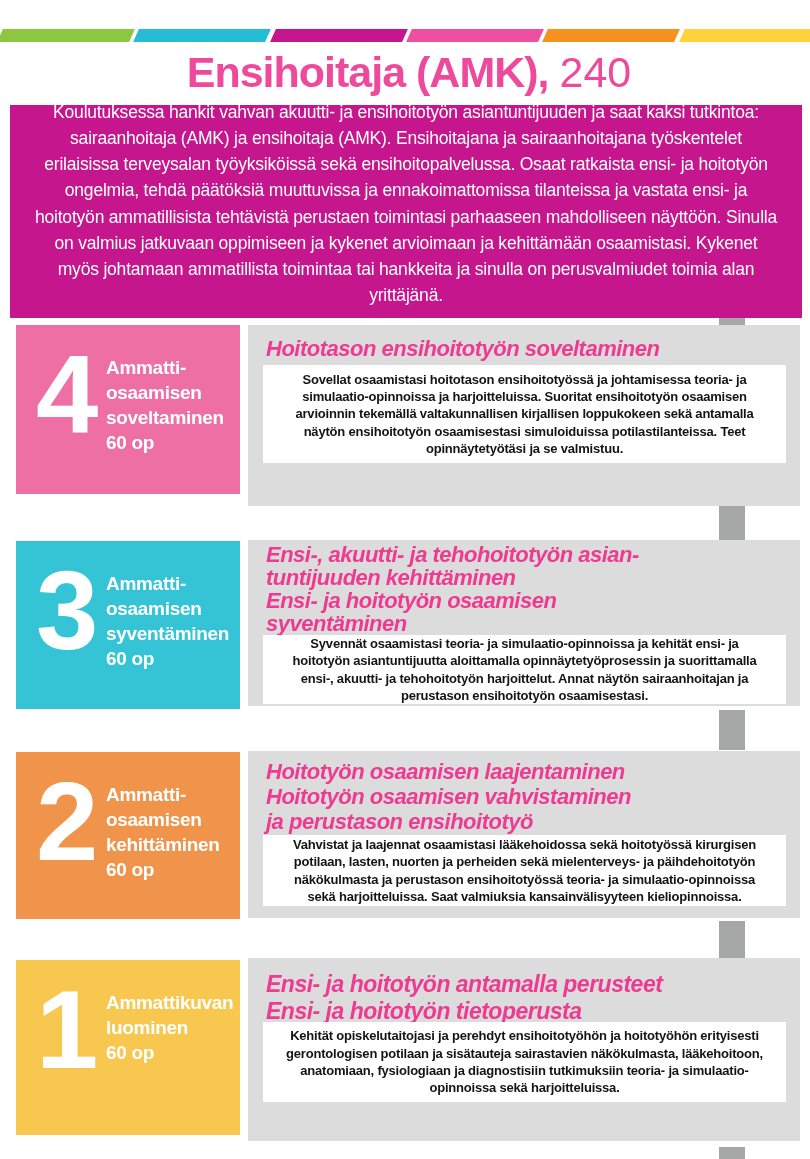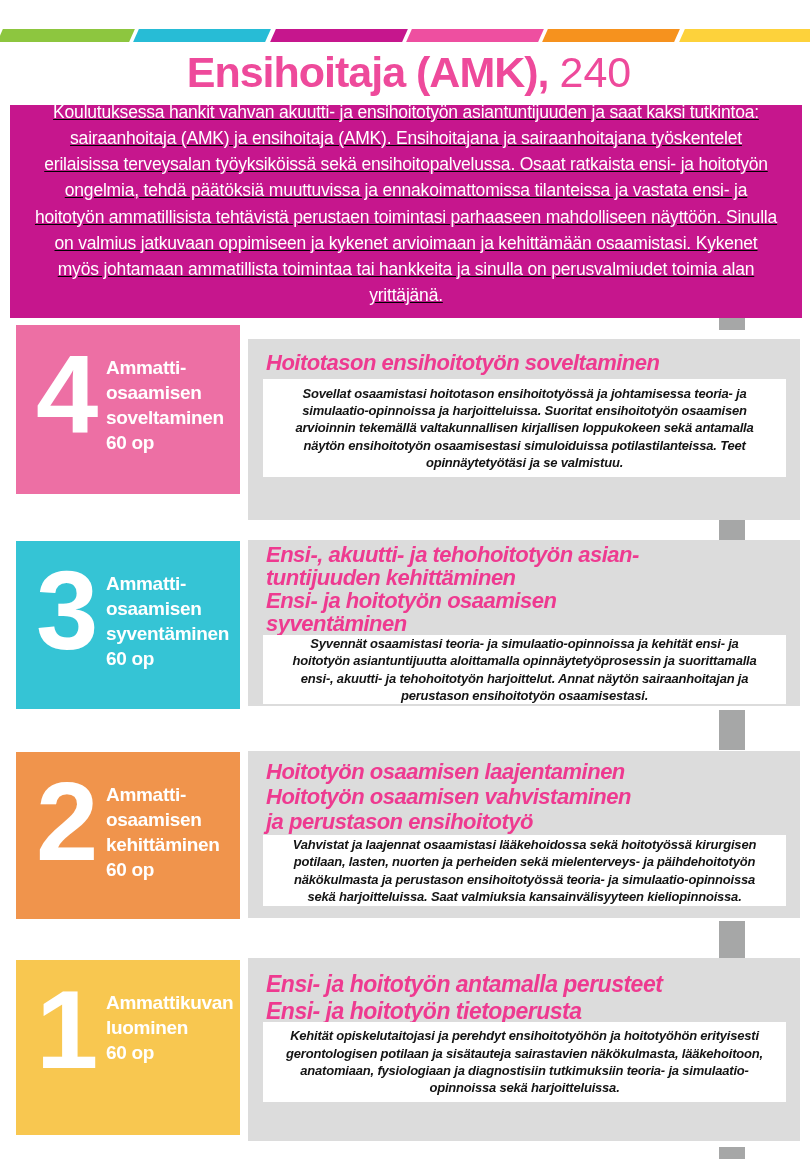--- a/index.html
+++ b/index.html
@@ -7,21 +7,21 @@
         font-family:"Liberation Sans",sans-serif;}
   
   .stripe{position:absolute;left:0;top:29px;width:814px;height:13px;display:flex;gap:4px;}
   .stripe-seg{flex:1;transform:skewX(-24deg);}
   
   .title{position:absolute;left:0;top:44px;width:810px;margin:4px;text-align:center;
          font-size:43px;color:#ee4a9b;letter-spacing:-1px;font-weight:700;}
   .title .tl{font-weight:400;letter-spacing:0;}
   
   .intro{position:absolute;left:10px;top:105px;width:792px;height:213px;background:#c6168d;
-         box-sizing:border-box;display:flex;align-items:center;justify-content:center;padding:10px 24px 26px;text-decoration:underline;}
+         box-sizing:border-box;display:flex;align-items:center;justify-content:center;padding:10px 24px 26px;}
   .intro p{margin:0;color:#fff;text-align:center;font-size:17.5px;line-height:1.5;letter-spacing:-0.2px;}
   
   .conn{position:absolute;left:719px;width:26px;background:#a6a7a7;z-index:0;}
   .c0{top:318px;height:12px;}
   .c1{top:500px;height:40px;}
   .c2{top:710px;height:40px;}
   .c3{top:921px;height:37px;}
   .c4{top:1147px;height:12px;}
   
   .stage{position:absolute;left:0;width:810px;z-index:1;}
@@ -30,38 +30,38 @@
   .s2{top:751px;height:168px;}
   .s1{top:958px;height:183px;}
   .block{position:absolute;left:16px;width:224px;}
   .s4 .block{top:0;height:169px;}
   .s3 .block{top:1px;height:168px;}
   .s2 .block{top:1px;height:167px;}
   .s1 .block{top:2px;height:175px;}
   .num{position:absolute;left:20px;top:14px;font-size:112px;font-weight:700;color:#fff;line-height:1;}
   .blabel{position:absolute;left:90px;top:30px;color:#fff;font-weight:700;font-size:19px;line-height:25px;letter-spacing:-0.3px;}
   .panel{position:absolute;left:248px;top:0;width:552px;background:#dcdcdc;}
-  .s4 .panel{top:14px;height:181px;}
+  .s4 .panel{top:0;height:181px;}
   .s3 .panel{height:166px;}
   .s2 .panel{height:167px;}
   .s1 .panel{height:183px;}
   .heading{color:#ee3a90;font-weight:700;font-style:italic;font-size:22px;line-height:23px;
            letter-spacing:-0.5px;padding-left:18px;}
   .s4 .heading{padding-top:12px;}
   .s3 .heading{padding-top:3px;}
   .s2 .heading{padding-top:8px;line-height:25px;}
   .s1 .heading{padding-top:13px;font-size:23px;line-height:27px;}
   .whitebox{position:absolute;left:15px;width:523px;background:#fff;box-sizing:border-box;
             display:flex;align-items:center;justify-content:center;padding:4px 12px;}
   .s4 .whitebox{top:40px;height:98px;}
   .s3 .whitebox{top:95px;height:69px;}
   .s2 .whitebox{top:84px;height:71px;}
   .s1 .whitebox{top:64px;height:80px;}
   .body-text{margin:8px;font-size:13px;font-weight:700;color:#141414;text-align:center;
-             line-height:1.33;letter-spacing:-0.2px;font-style:italic;}
+             line-height:1.33;letter-spacing:-0.2px;}
 </style>
 </head>
 <body>
 
 <div class="page">
 
   <div class="stripe">
       <div class="stripe-seg" style="background: rgb(141, 198, 63);"></div>
       <div class="stripe-seg" style="background: rgb(39, 188, 214);"></div>
       <div class="stripe-seg" style="background: rgb(198, 22, 141);"></div>

